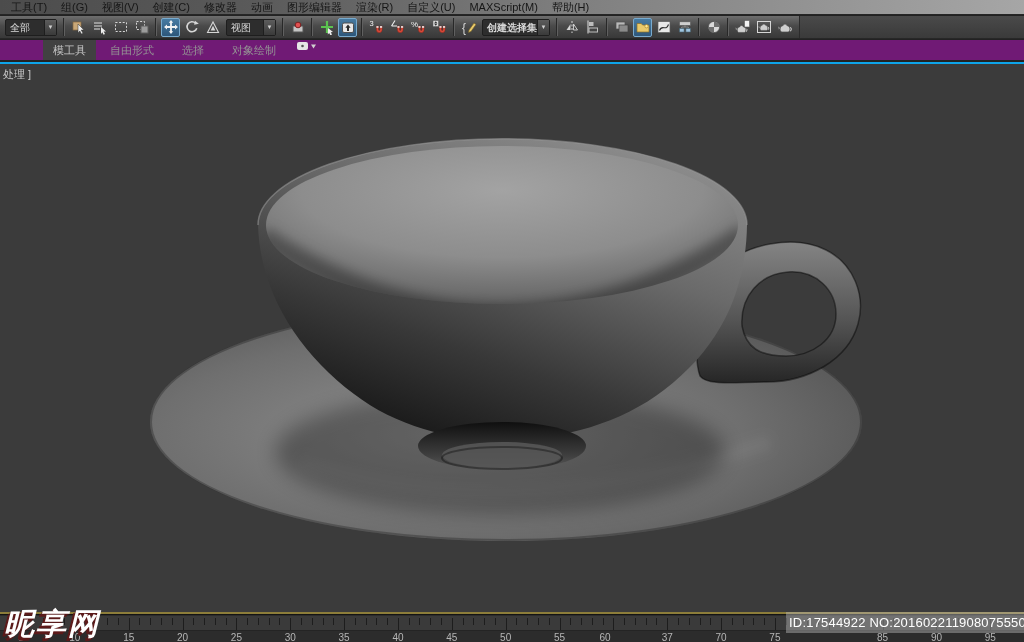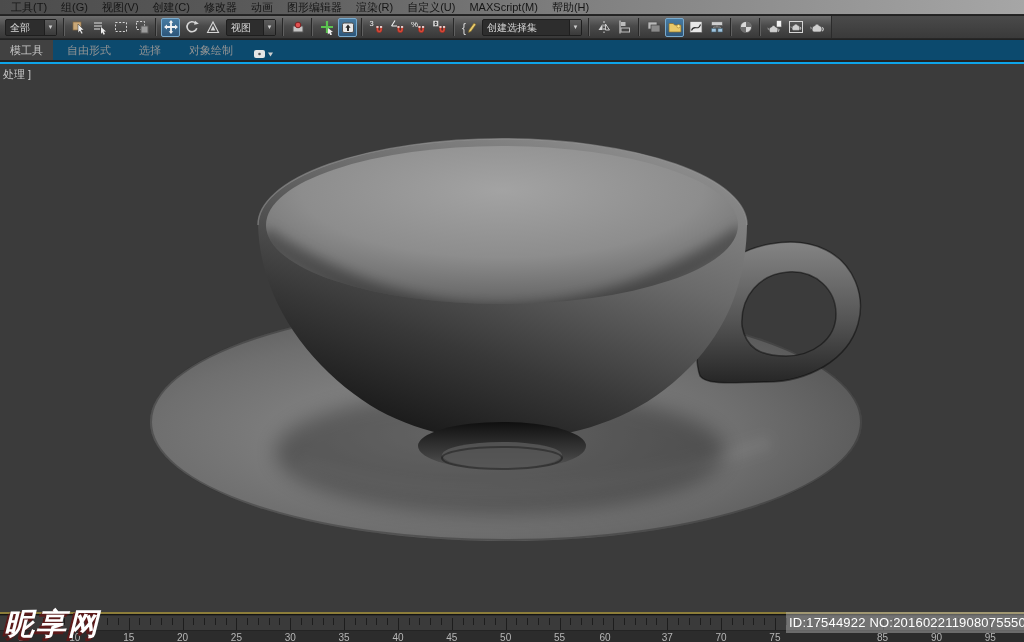--- a/index.html
+++ b/index.html
@@ -30,21 +30,21 @@
   .tb-btn { width:19px; height:19px; margin:0 1px; display:flex; align-items:center;
     justify-content:center; border-radius:2px; }
   .tb-btn svg { width:16px; height:16px; display:block; }
   .tb-btn.active { background:linear-gradient(#477ba2,#2d567a);
     border:1px solid #79aacd; }
   .tb-sep { width:2px; height:18px; margin:0 3px;
     background:linear-gradient(to right,#282828 50%,#606060 50%); }
 
   
   #ribbonbar { position:absolute; left:0; top:40px; width:1024px; height:20px;
-    background:#0c4a6e; display:flex; align-items:flex-end; }
+    background:#701a75; display:flex; align-items:flex-start;padding-left:43px; }
   .rib-tab { font-size:11px; color:#949494; line-height:20px; padding:0 14px;
     white-space:nowrap; }
   .rib-tab.active { background:#414141; color:#c6c6c6; padding:0 10px; }
   #ribbon-collapse { display:flex; align-items:center; margin-left:6px; }
   #ribbon-collapse svg { width:22px; height:12px; }
 
   
   #vp-gap { position:absolute; left:0; top:60px; width:1024px; height:2px; background:#232323; }
   #viewport { position:absolute; left:0; top:62px; width:1024px; height:552px;
     background:#3b3b3b; border-top:2px solid #0ea5e9; border-bottom:2px solid #8c7d3a; }
@@ -210,21 +210,21 @@
           <path d="M3.75 2.2 l1.6 2 h-3.2 Z M3.75 6.8 l1.6 -2 h-3.2 Z" fill="#333"></path>
         </svg>
       </div>
       <div class="tb-sep"></div>
       <div class="tb-btn">
         <svg viewBox="0 0 16 16">
           <text x="1" y="12.5" font-size="12" fill="#d6d6d6" font-family="sans-serif">{</text>
           <path d="M8 11 L13 4 L15 5.5 L10 12.5 L7.5 13.5 Z" fill="#e8c96a" stroke="#6e5a23" stroke-width="0.6"></path>
         </svg>
       </div>
-      <div class="tb-combo" style="width: 100px;">
+      <div class="tb-combo" style="width: 68px; font-weight: bold;">
         <span class="val">创建选择集</span>
         <span class="arrow">▼</span>
       </div>
       <div class="tb-sep"></div>
       <div class="tb-btn">
         <svg viewBox="0 0 16 16">
           <path d="M8 2 V14" stroke="#d6d6d6" stroke-width="1" stroke-dasharray="2 1.5"></path>
           <path d="M6.5 5 L2.5 11 H6.5 Z" fill="#d6d6d6"></path>
           <path d="M9.5 5 L13.5 11 H9.5 Z" fill="none" stroke="#d6d6d6" stroke-width="0.9"></path>
         </svg>

